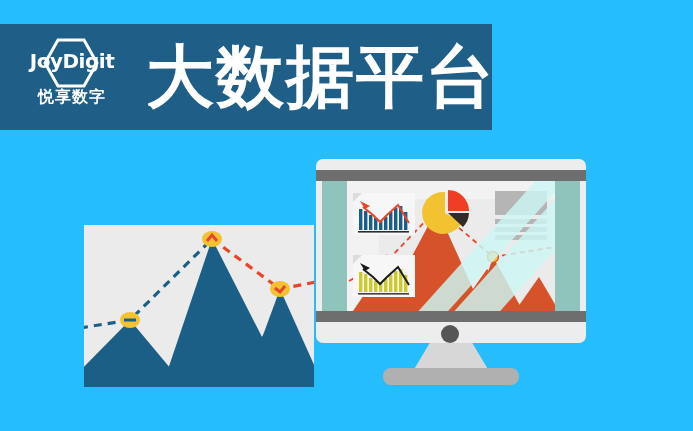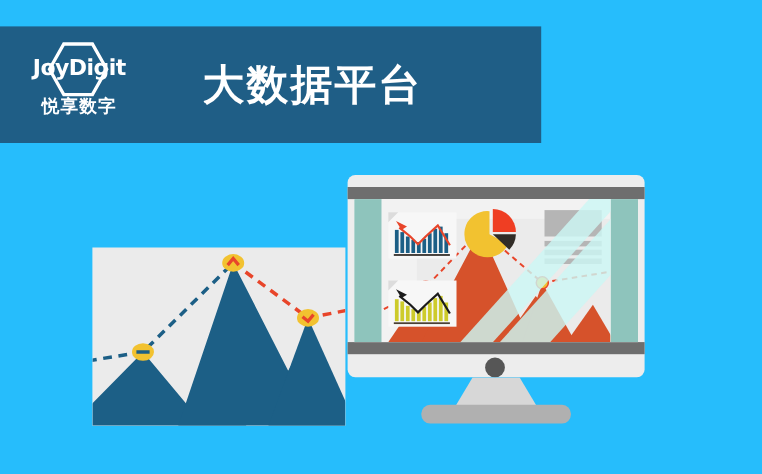--- a/index.html
+++ b/index.html
@@ -20,21 +20,20 @@
   
   #header-band {
     position: absolute;
     left: 0;
     top: 24px;
     width: 492px;
     height: 106px;
     background: #1f5e86;
     display: flex;
     align-items: center;
-    gap: 38px;
   }
   #logo-block {
     position: relative;
     width: 112px;
     height: 84px;
     margin-left: 16px;
     flex: none;
   }
   #logo-hex {
     position: absolute;
@@ -66,21 +65,21 @@
     font-weight: 700;
     font-size: 16px;
     letter-spacing: 1px;
     color: #ffffff;
     line-height: 1;
   }
   #header-title {
     margin-left: 18px;
     font-family: "DejaVu Sans", sans-serif;
     font-weight: 700;
-    font-size: 38px;
+    font-size: 68px;
     letter-spacing: 2px;
     color: #ffffff;
     line-height: 1;
     white-space: nowrap;
   }
 
   
   #left-panel {
     position: absolute;
     left: 84px;

